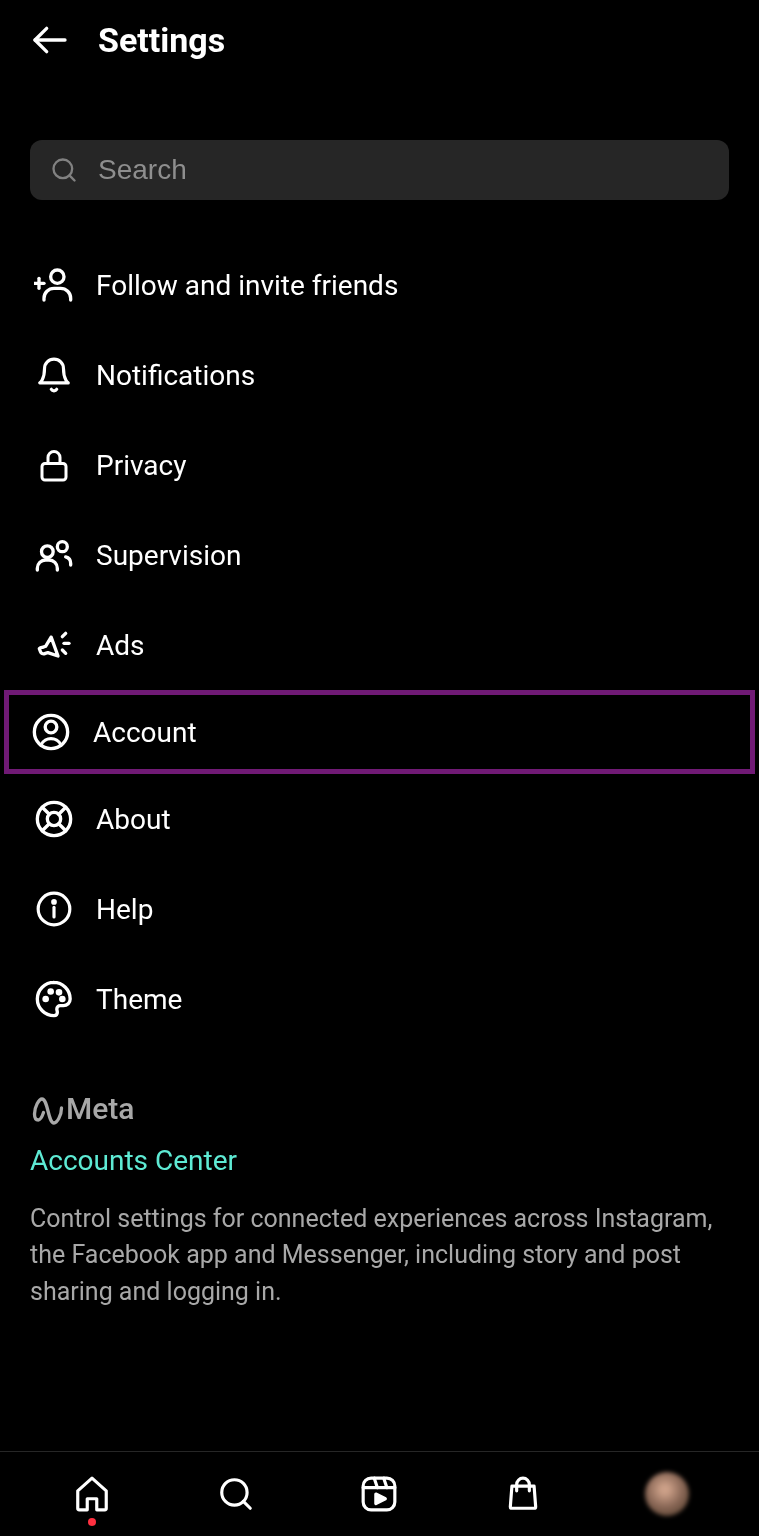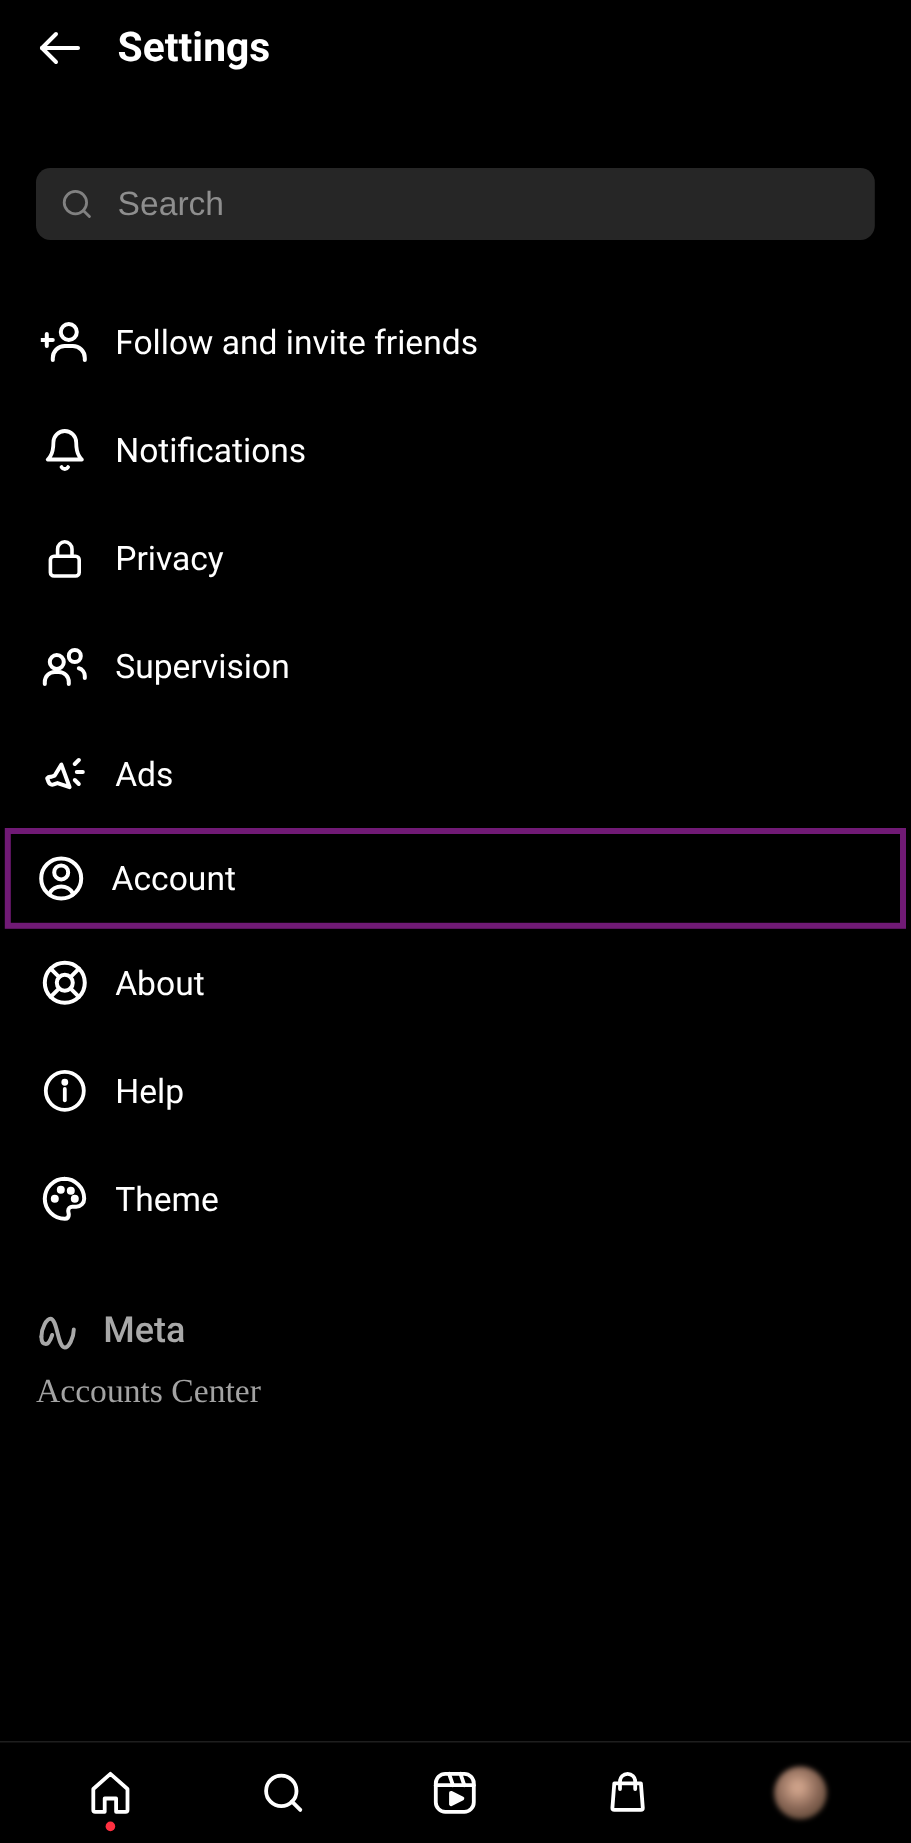--- a/index.html
+++ b/index.html
@@ -84,40 +84,39 @@
     border: 5px solid #701a75;
     margin: 0 4px;
     padding: 17px 22px;
   }
   .meta-section {
     padding: 46px 30px 0 30px;
   }
   .meta-brand {
     display: flex;
     align-items: center;
-    gap: 20px;
+    gap: 0;
     color: #a8a8a8;
     margin-bottom: 18px;
   }
   .meta-icon {
     width: 36px;
     height: 36px;
   }
   .meta-text {
     font-size: 30px;
     font-weight: 500;
     color: #a8a8a8;
   }
   .accounts-link {
-    color: #a3a3a3;
+    color: #5eead4;
     font-size: 28px;
     font-weight: 400;
     margin-bottom: 24px;
     display: block;
-    font-family: Liberation Serif, serif;
   }
   .meta-desc {
     color: #a8a8a8;
     font-size: 25px;
     line-height: 1.45;
   }
   .bottom-nav {
     position: absolute;
     bottom: 0;
     left: 0;
@@ -294,20 +293,21 @@
   <div class="meta-brand">
     <span class="meta-icon">
       <svg width="36" height="36" viewBox="0 0 24 24" fill="none" stroke="#a8a8a8" stroke-width="2.2" stroke-linecap="round">
         <path d="M3 16c0-5 3-10 5-10s3 4 4 8c1 4 2 8 4 8s5-5 5-10"></path>
         <path d="M3 16c0 3 1 4 2.5 4S8 18 9 15"></path>
       </svg>
     </span>
     <span class="meta-text">Meta</span>
   </div>
   <a class="accounts-link">Accounts Center</a>
+  <p class="meta-desc">Control settings for connected experiences across Instagram, the Facebook app and Messenger, including story and post sharing and logging in.</p>
 </div>
 
 <div class="bottom-nav">
   <div class="nav-item">
     <svg width="38" height="38" viewBox="0 0 24 24" fill="none" stroke="#fff" stroke-width="2" stroke-linecap="round" stroke-linejoin="round">
       <path d="M3 10l9-8 9 8v11a1 1 0 0 1-1 1h-5v-7h-6v7H4a1 1 0 0 1-1-1z"></path>
     </svg>
     <div class="nav-dot"></div>
   </div>
   <div class="nav-item">

